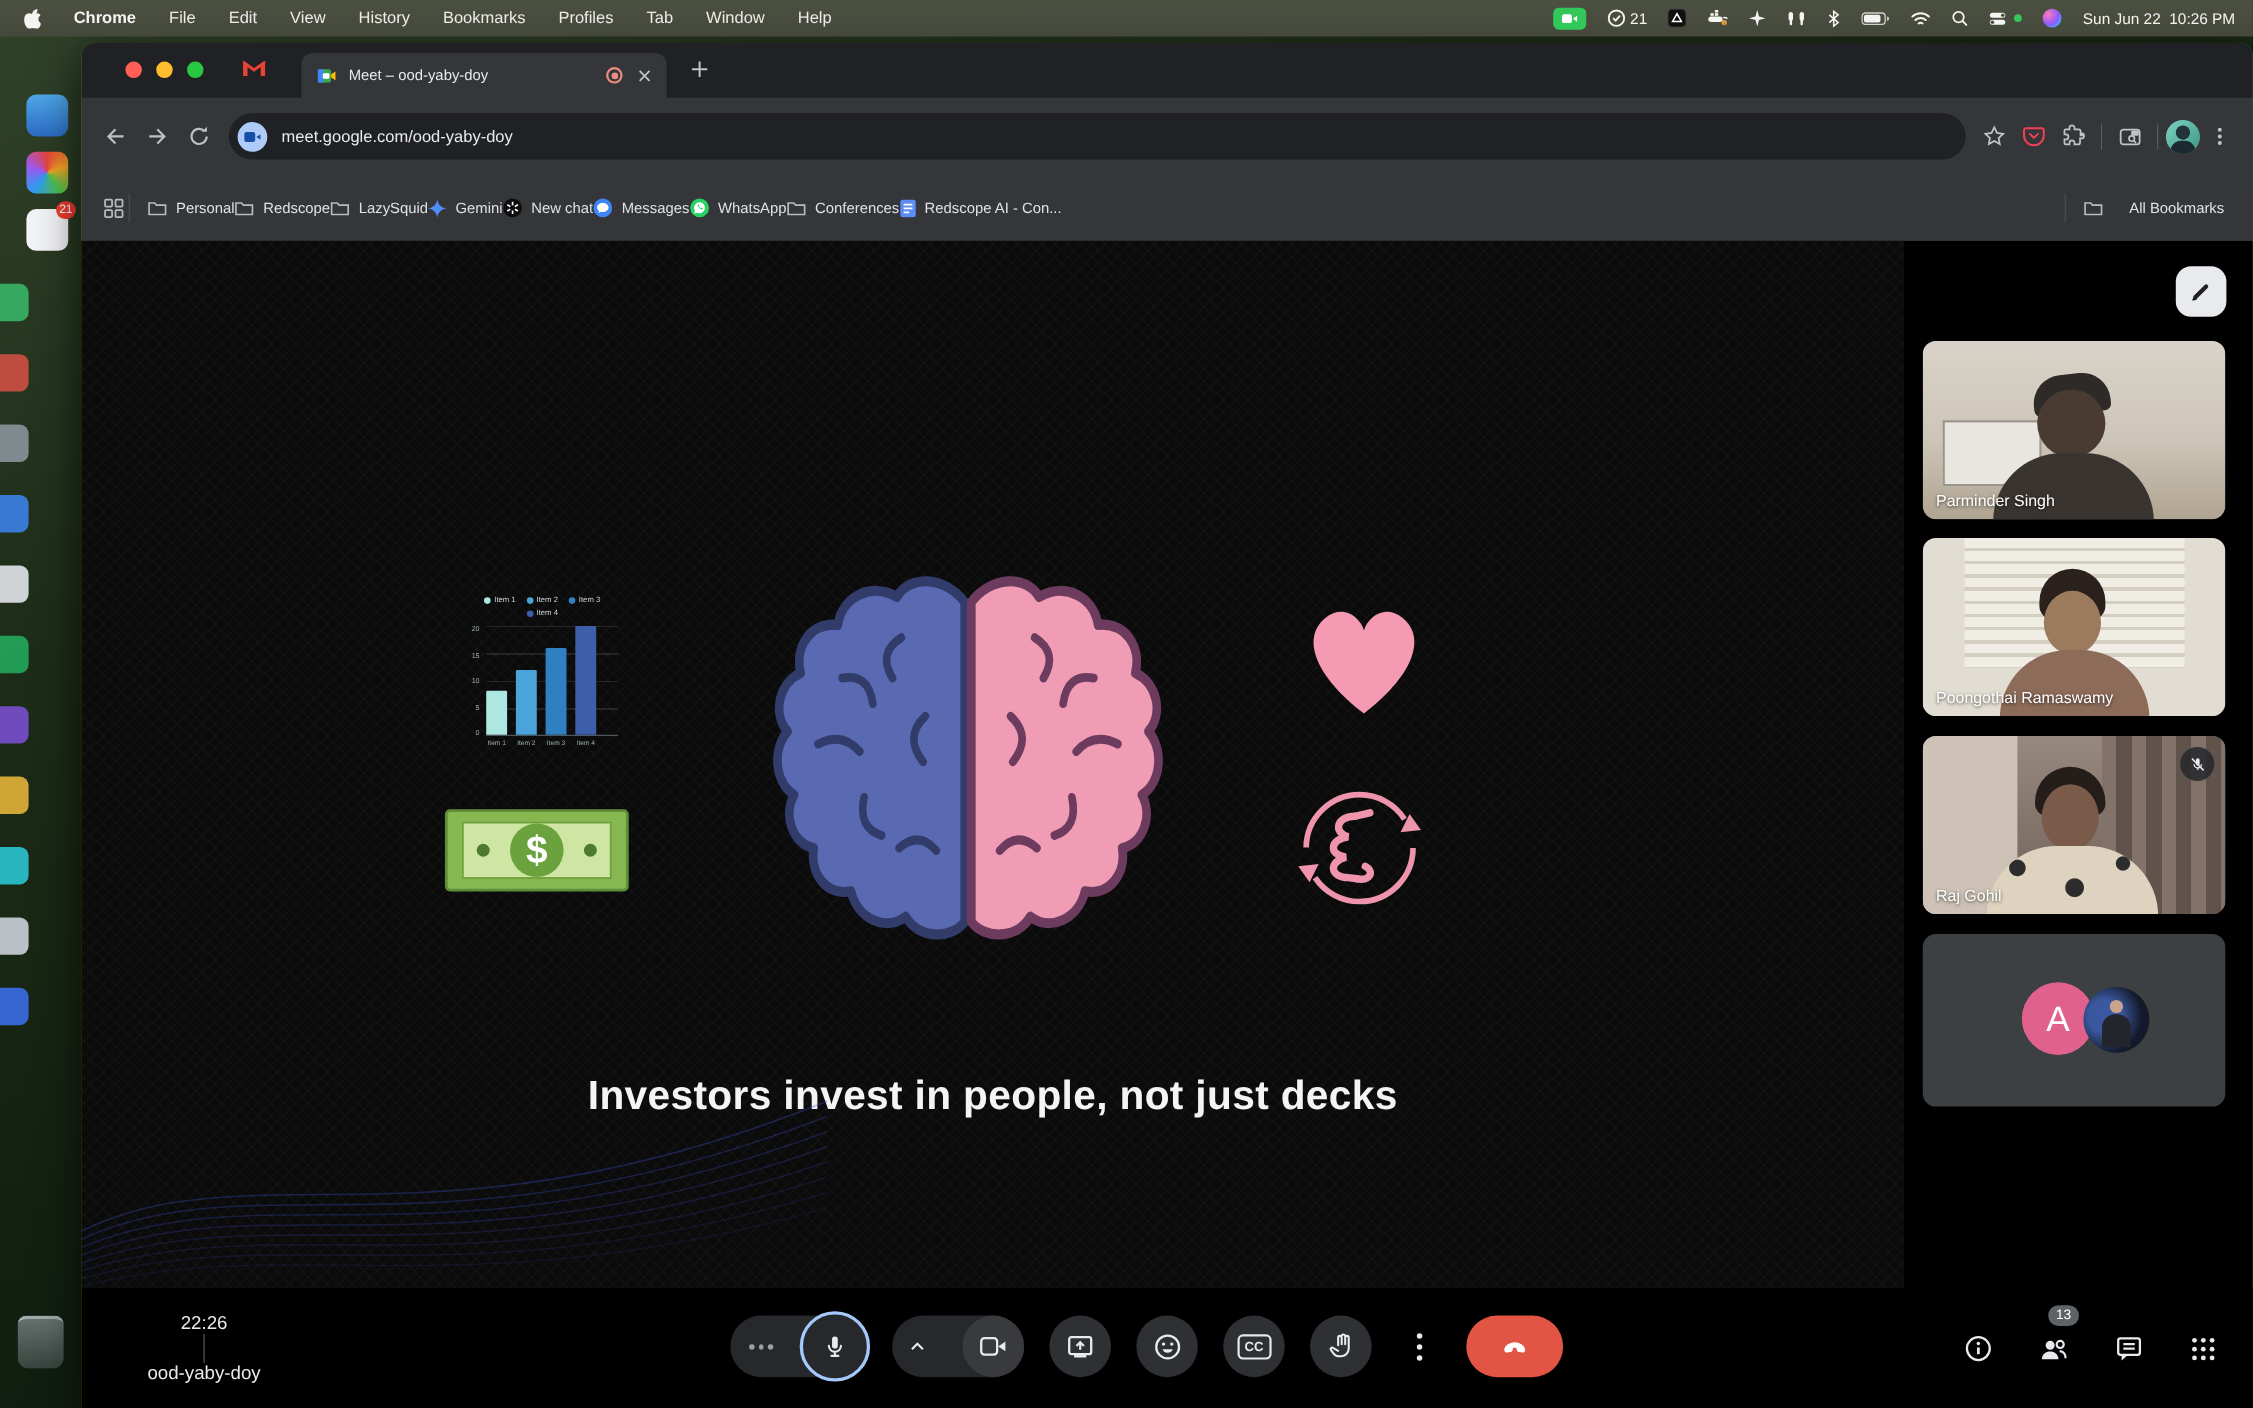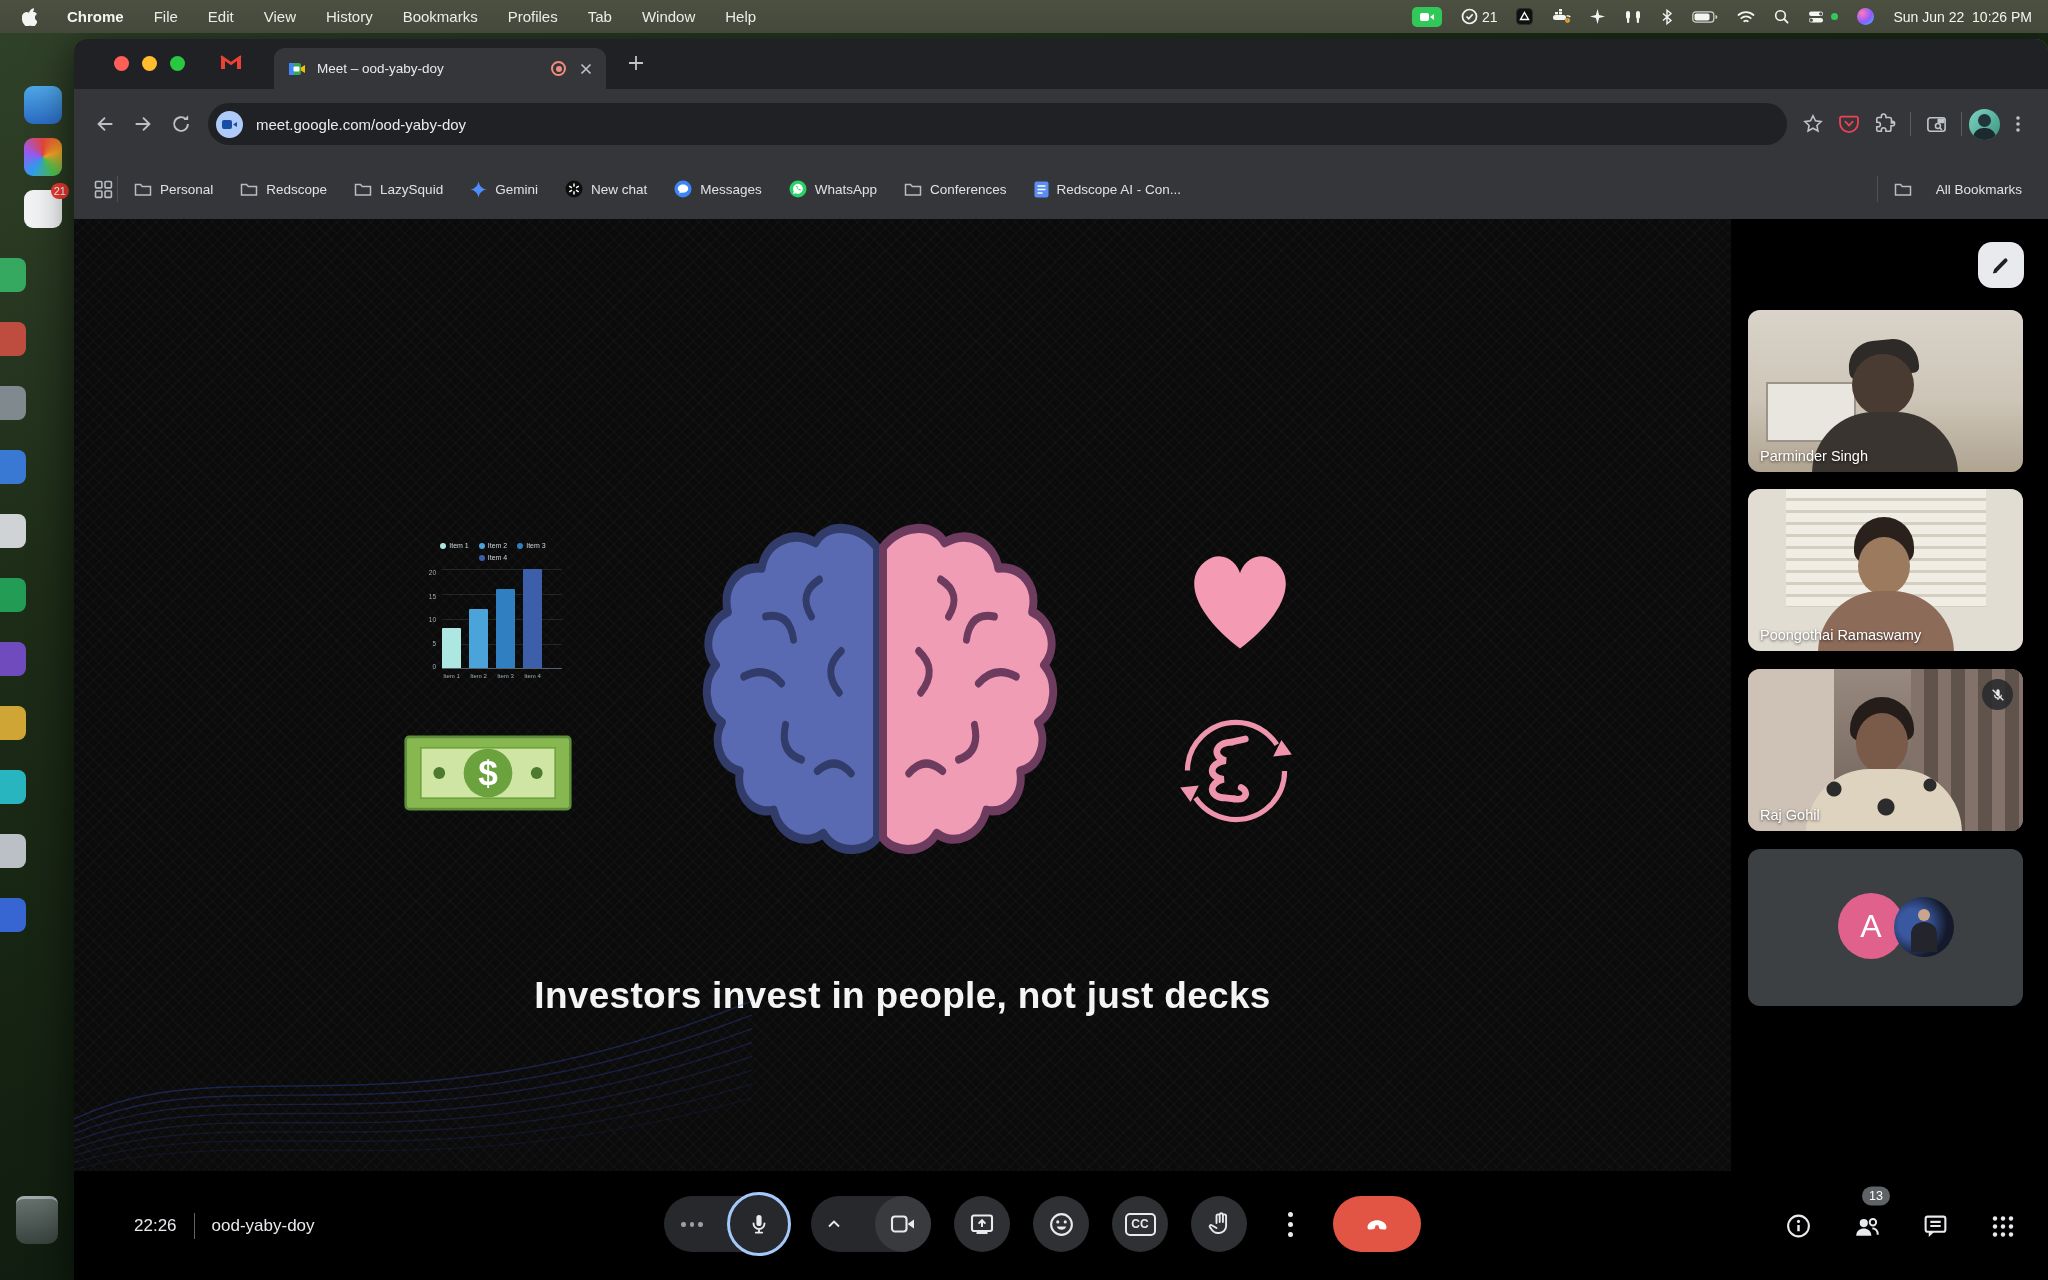--- a/index.html
+++ b/index.html
@@ -64,21 +64,21 @@
   .tb-divider { width:1px; height:24px; background:#5a5d62; margin:0 7px; flex:none; }
   .avatar { width:31px; height:31px; border-radius:50%;
     background:linear-gradient(135deg,#7fd4c5,#39947f); position:relative; overflow:hidden; flex:none; }
   .avatar::before { content:""; position:absolute; left:9px; top:5px; width:13px; height:13px;
     border-radius:50%; background:#23333a; }
   .avatar::after { content:""; position:absolute; left:4px; top:19px; width:23px; height:14px;
     border-radius:10px 10px 0 0; background:#1c2a30; }
 
   .bookmarksbar { height:60px; background:#35363a; display:flex; align-items:center;
     padding:0 20px; gap:0; color:#dfe1e5; font-size:13.5px; flex:none; }
-  .bm { display:flex; align-items:center; gap:8px; margin-right:27px; white-space:nowrap; }
+  .bm { display:flex; align-items:center; gap:8px; white-space:nowrap; }
   .bm-divider { width:1px; height:26px; background:#4d5054; margin:0 16px 0 4px; flex:none; }
   .bm-right { margin-left:auto; display:flex; align-items:center; }
 
   
   .stage { flex:1; position:relative; background:#000; }
 
   .slide { position:absolute; left:0; top:0; width:1657px; height:952px; background-color:#0b0b0b;
     background-image:
       repeating-linear-gradient(45deg, rgba(255,255,255,.02) 0 1.5px, transparent 1.5px 8px),
       repeating-linear-gradient(-45deg, rgba(255,255,255,.02) 0 1.5px, transparent 1.5px 8px); }
@@ -144,21 +144,21 @@
   .t4 .av-photo { position:absolute; left:146px; top:48px; width:60px; height:60px; border-radius:50%;
     background:radial-gradient(circle at 32% 45%, #3a58a0 0 28%, #141a2b 65%); overflow:hidden; }
   .t4 .av-photo::before { content:""; position:absolute; left:24px; top:12px; width:12px; height:12px;
     border-radius:50%; background:#caa58c; }
   .t4 .av-photo::after { content:""; position:absolute; left:17px; top:25px; width:26px; height:30px;
     border-radius:12px 12px 0 0; background:#23242c; }
 
   
   .controlbar { position:absolute; left:0; right:0; bottom:0; height:108px; background:#000; }
   .cb-left { position:absolute; left:60px; top:50%; transform:translateY(-50%); display:flex;
-    align-items:center; gap:17px; color:#e8eaed; font-size:17px; }
+    align-items:center; color:#e8eaed; font-size:17px;flex-direction:column; }
   .cb-sep { width:1px; height:26px; background:#5f6368; }
   .cb-center { position:absolute; left:590px; top:24px; display:flex; align-items:center; gap:23px; }
   .cbtn { width:56px; height:56px; border-radius:50%; background:#2f3033; display:flex;
     align-items:center; justify-content:center; }
   .grp-mic { position:relative; width:124px; height:56px; border-radius:28px; background:#27282b; }
   .grp-mic .dots { position:absolute; left:17px; top:26px; display:flex; gap:4px; }
   .grp-mic .dots i { width:4.5px; height:4.5px; border-radius:50%; background:#9aa0a6; }
   .mic-ring { position:absolute; right:-3px; top:-4px; width:64px; height:64px; border-radius:50%;
     border:3px solid #a5c8fa; background:#27282b; display:flex; align-items:center; justify-content:center; }
   .grp-cam { display:flex; align-items:center; width:120px; height:56px; border-radius:28px;

